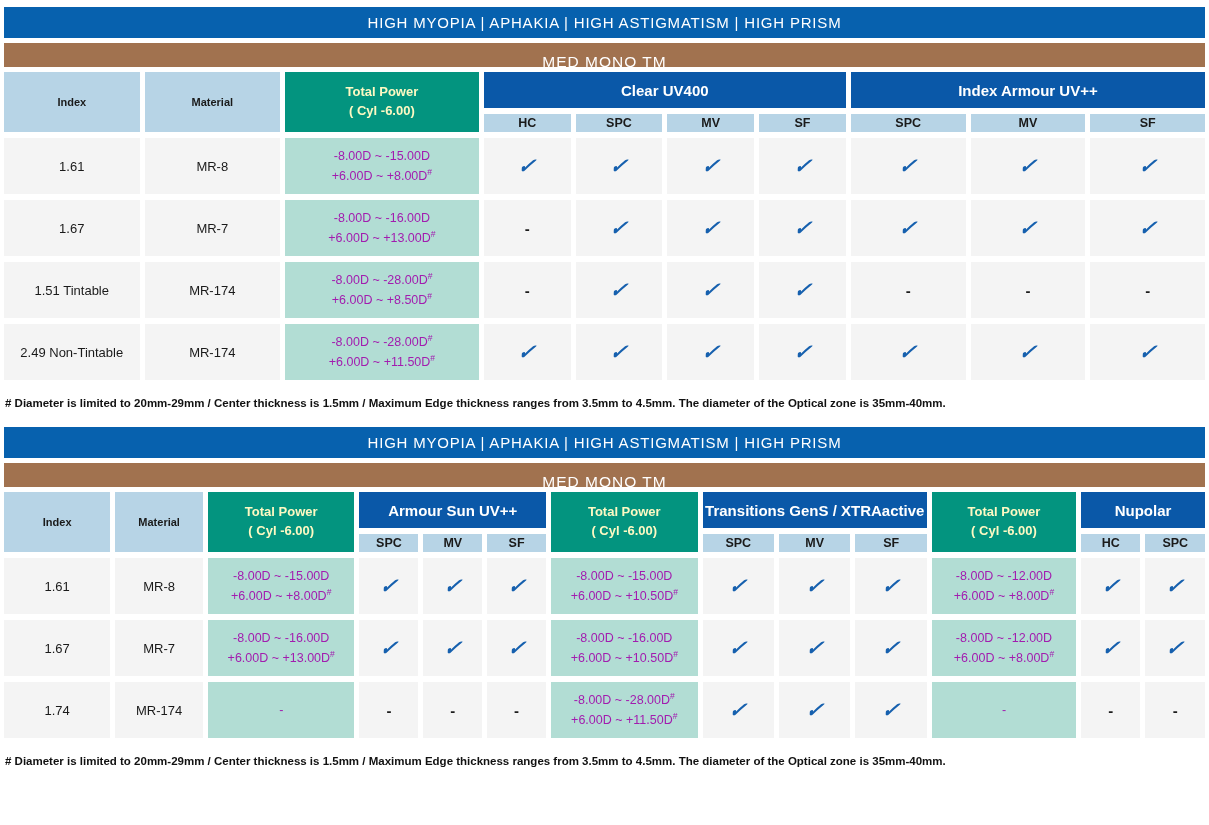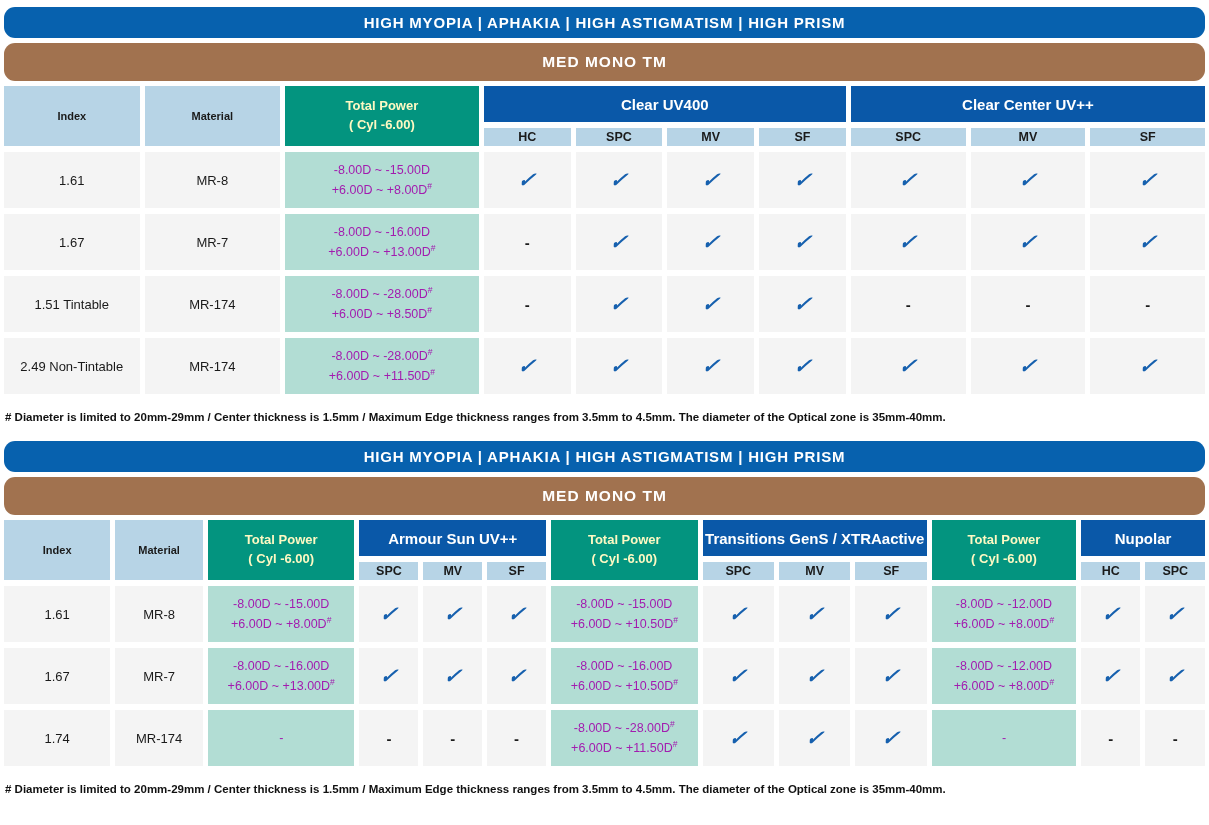--- a/index.html
+++ b/index.html
@@ -19,34 +19,33 @@
     width:1209px;
     font-family:"Liberation Sans", sans-serif;
     color:var(--text_dark);
     padding:7px 4px 6px 4px;
   }
   .section{width:100%;}
   .section + .section{margin-top:18px;}
   .banner{
     width:100%;
     color:#fff;
-    font-weight:bold;
+    font-weight:normal;
     text-align:center;
     letter-spacing:0.8px;
-    border-radius:11px;
   }
   .banner.blue{
     background:var(--banner_blue);
     height:31px;
     line-height:31px;
     font-size:15px;
   }
   .banner.brown{
     background:var(--banner_brown);
-    height:38px;
+    height:24px;
     line-height:38px;
     font-size:15.5px;
     margin-top:5px;
     letter-spacing:1px;
   }
   .data-table{
     width:calc(100% + 10px);
     margin:-1px -5px 0 -5px;
     border-collapse:separate;
     border-spacing:5px 6px;
@@ -137,21 +136,21 @@
     </colgroup>
     <tbody>
         <tr class="hrow">
       <td class="h-light" rowspan="2">Index</td>
       <td class="h-light" rowspan="2">Material</td>
       <td class="h-teal" rowspan="2">
         <div>Total Power</div>
         <div>( Cyl -6.00)</div>
       </td>
       <td class="h-blue" colspan="4">Clear UV400</td>
-      <td class="h-blue" colspan="3">Clear Center UV++</td>
+      <td class="h-blue" colspan="3">Index Armour UV++</td>
     </tr>
     <tr>
       <td class="h-light sub">HC</td>
       <td class="h-light sub">SPC</td>
       <td class="h-light sub">MV</td>
       <td class="h-light sub">SF</td>
       <td class="h-light sub">SPC</td>
       <td class="h-light sub">MV</td>
       <td class="h-light sub">SF</td>
     </tr>

